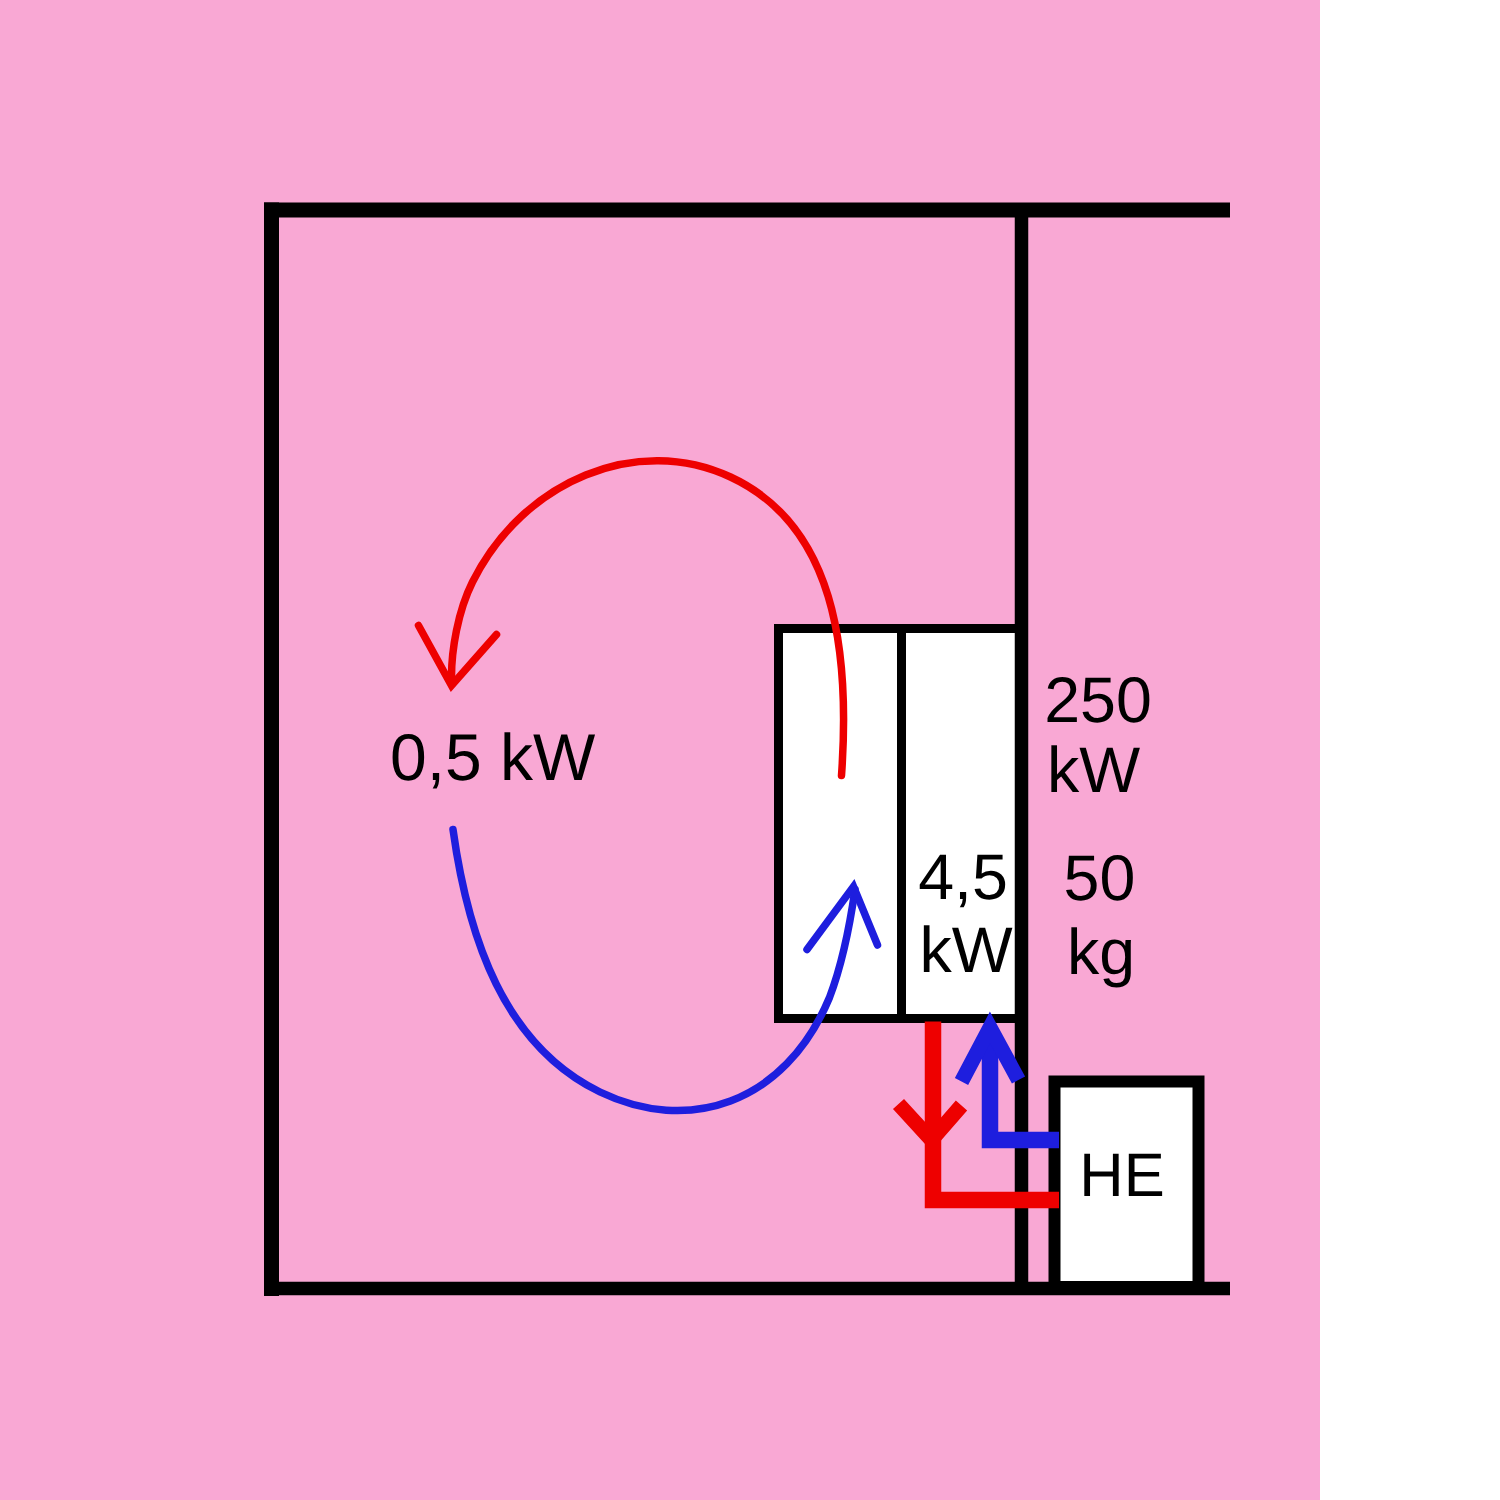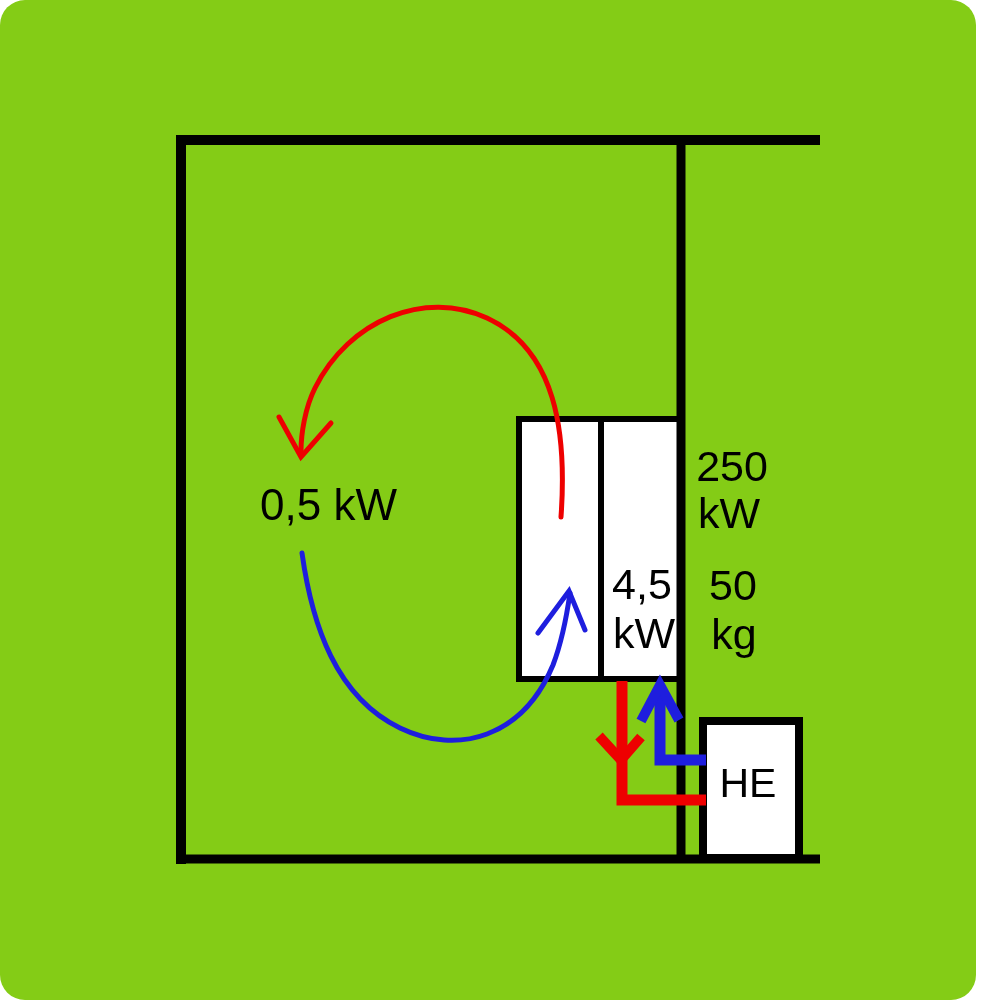--- a/index.html
+++ b/index.html
@@ -2,25 +2,24 @@
 <html><head>
 <meta charset="utf-8">
 <style>
   html, body {
     margin: 0;
     padding: 0;
     background: #ffffff;
   }
   #canvas {
     position: relative;
-    width: 976px;
+    width: 880px;
     height: 1000px;
-    background: #84cc16;
+    background: #f9a8d4;
     font-family: "Liberation Sans", sans-serif;
-    border-radius: 25px;
   }
   svg { display: block; }
   text {
     font-family: "Liberation Sans", sans-serif;
     fill: #000000;
   }
   .lbl   { font-size: 43px; }
   .lbl44 { font-size: 44px; }
   .lbl41 { font-size: 41px; }
 </style>

